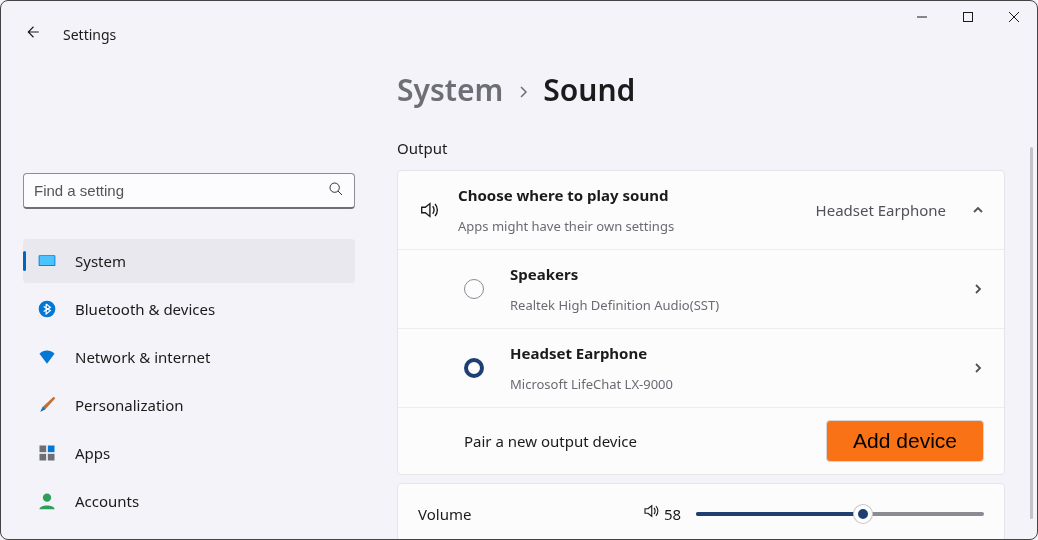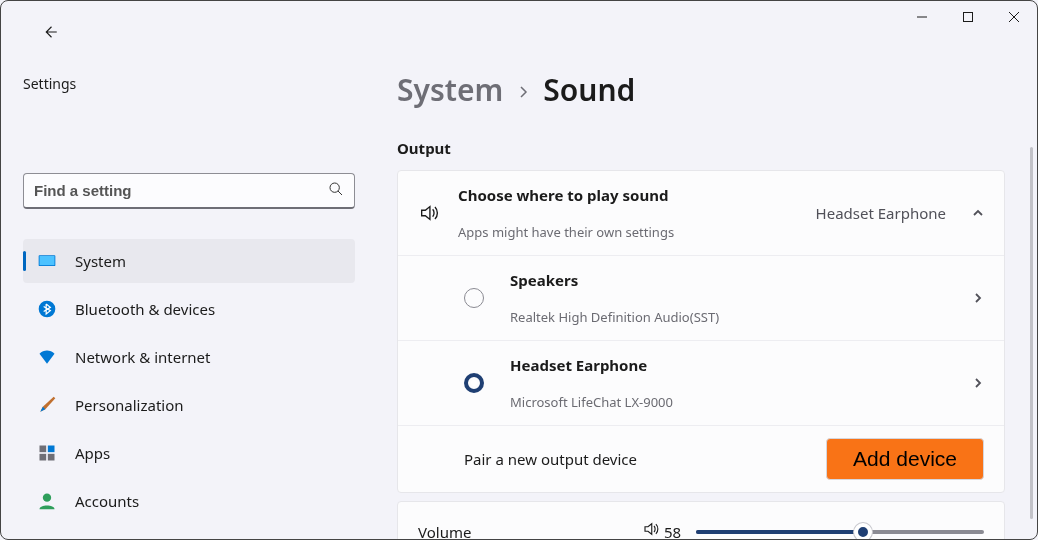--- a/index.html
+++ b/index.html
@@ -40,22 +40,21 @@
   }
   .cap-btn svg { width: 10px; height: 10px; stroke: #1b1b1b; stroke-width: 1; }
 
   
   .header {
     position: absolute;
     top: 22px;
     left: 22px;
     display: flex;
     align-items: center;
-    gap: 28px;
-    flex-direction: column;
+    gap: 22px;
   }
   .back-arrow svg { width: 18px; height: 18px; stroke: #1b1b1b; stroke-width: 1.5; fill: none; }
   .app-title { font-size: 14px; color: #1b1b1b; }
   .search-wrap {
     position: absolute;
     left: 22px;
     top: 172px;
     width: 332px;
   }
   .search {
@@ -69,21 +68,20 @@
     align-items: center;
     padding: 0 10px;
   }
   .search input {
     flex: 1;
     border: none;
     outline: none;
     background: transparent;
     font-size: 15px;
     color: #555;
-    font-weight: bold;
   }
   .search input::placeholder { color: #555; }
   .search-ic svg { width: 16px; height: 16px; stroke: #333; fill: none; stroke-width: 1.5; }
 
   .nav {
     position: absolute;
     left: 22px;
     top: 238px;
     width: 332px;
   }
@@ -127,21 +125,21 @@
     align-items: baseline;
     gap: 14px;
     margin-bottom: 28px;
   }
   .breadcrumb .muted { font-size: 30px; font-weight: 600; color: #6e6e76; }
   .breadcrumb .chev { font-size: 16px; color: #6e6e76; font-weight: 400; position: relative; top: -3px;}
   .breadcrumb .current { font-size: 30px; font-weight: 600; color: #1b1b1b; }
 
   .section-title {
     font-size: 15px;
-    font-weight: 700;
+    font-weight: 400;
     margin-bottom: 12px;
     margin-top: 8px;
   }
 
   .card {
     background: #fcfcfd;
     border: 1px solid #e6e6ea;
     border-radius: 4px;
     margin-bottom: 8px;
   }
@@ -149,21 +147,21 @@
     display: flex;
     align-items: center;
     padding: 14px 20px;
     border-bottom: 1px solid #ededf1;
     gap: 18px;
   }
   .row:last-child { border-bottom: none; }
   .row-ic { width: 22px; display:flex; align-items:center; justify-content:center; }
   .row-text { flex: 1; }
   .row-title { font-size: 15px; font-weight: bold; }
-  .row-sub { font-size: 13px; color: #6b6b72; margin-top: 18px; }
+  .row-sub { font-size: 13px; color: #6b6b72; margin-top: 12px; }
   .row-value { font-size: 15px; color: #515159; margin-right: 8px; }
   .chevron svg { width: 12px; height: 12px; stroke: #515159; stroke-width: 1.8; fill: none; }
 
   .radio {
     width: 20px; height: 20px; border-radius: 50%;
     border: 1.5px solid #8a8a92;
     display:flex; align-items:center; justify-content:center;
   }
   .radio.selected { border: 4px solid #1f3f73; }
   .radio.selected::after { content:""; width:6px; height:6px; border-radius:50%; background:#fff; }

